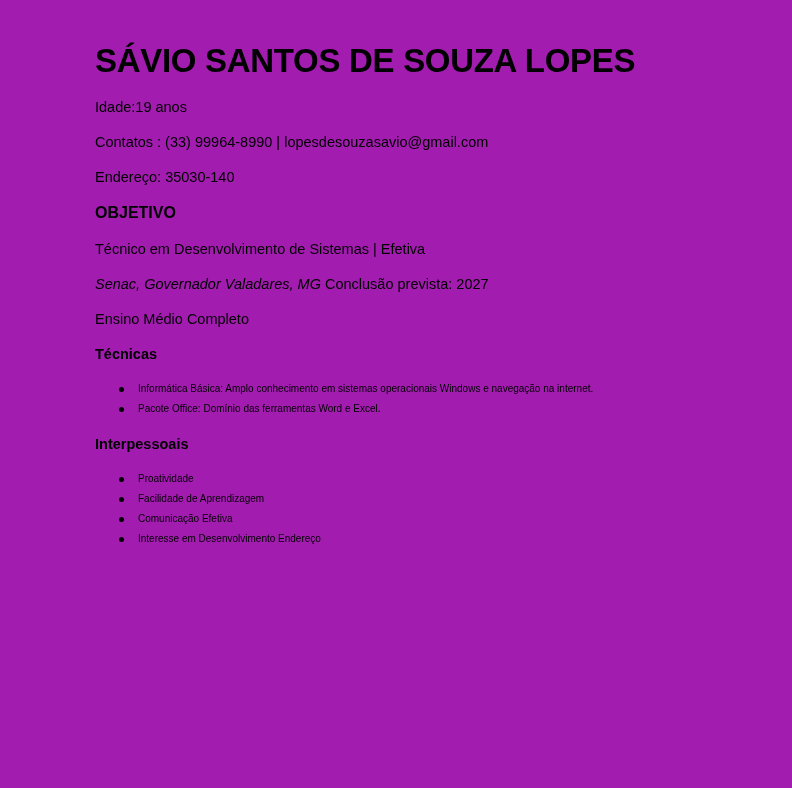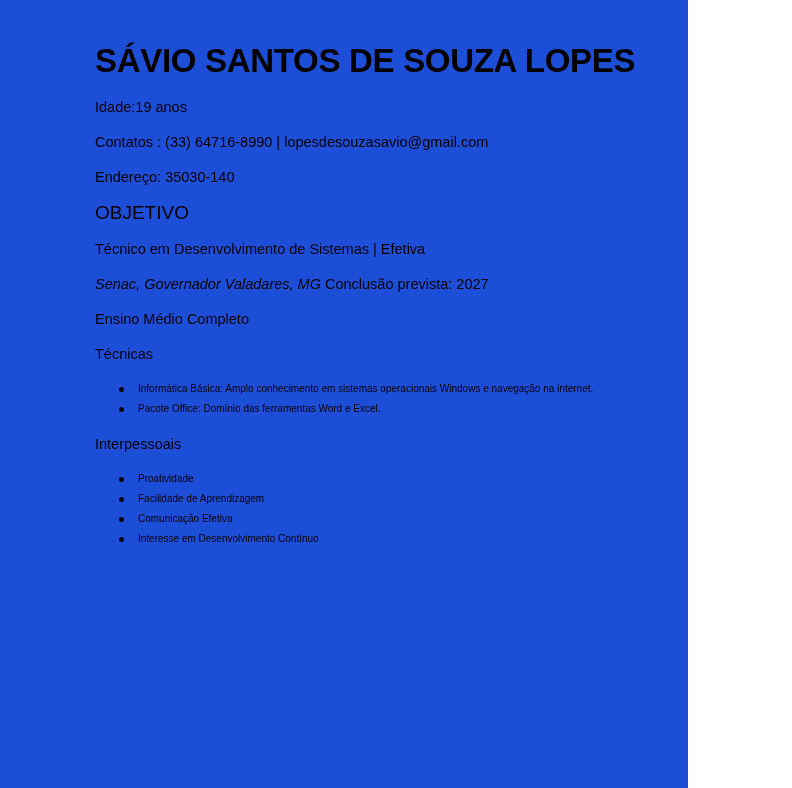--- a/index.html
+++ b/index.html
@@ -7,49 +7,49 @@
     width: 792px;
     height: 788px;
     background: #ffffff;
     overflow: hidden;
   }
   body {
     font-family: "Liberation Sans", "DejaVu Sans", sans-serif;
     color: #000000;
   }
   .page {
-    width: 688px;
+    width: 792px;
     height: 788px;
-    background: #1d4ed8;
+    background: #a21caf;
     padding: 40px 80px 0 95px;
   }
   .doc-content {
     width: 615px;
   }
   .doc-title {
     font-size: 33px;
     font-weight: bold;
     line-height: 41px;
     letter-spacing: -0.3px;
     margin: 0 0 16px 0;
   }
   p.body-text {
     font-size: 14.5px;
     line-height: 20px;
     margin: 0 0 15px 0;
   }
   h2.section-heading {
-    font-size: 19px;
-    font-weight: normal;
+    font-size: 16px;
+    font-weight: bold;
     line-height: 21px;
     margin: 2px 0 16px 0;
   }
   p.sub-heading {
     font-size: 14.5px;
-    font-weight: normal;
+    font-weight: bold;
     line-height: 20px;
     margin: 0 0 15px 0;
   }
   .b { font-weight: normal; }
   .i { font-style: italic; }
   ul.bullet-list {
     list-style: none;
     margin: 0 0 15px 0;
     padding-left: 43px;
   }
@@ -71,38 +71,38 @@
 </style>
 </head>
 <body>
 
 <div class="page">
   <div class="doc-content">
 
     <h1 class="doc-title">SÁVIO SANTOS DE SOUZA LOPES</h1>
 
     <p class="body-text">Idade:19 anos</p>
-    <p class="body-text">Contatos : (33) 64716-8990 | lopesdesouzasavio@gmail.com</p>
+    <p class="body-text">Contatos : (33) 99964-8990 | lopesdesouzasavio@gmail.com</p>
     <p class="body-text">Endereço: 35030-140</p>
 
     <h2 class="section-heading">OBJETIVO</h2>
 
     <p class="body-text"><span class="b">Técnico em Desenvolvimento de Sistemas</span><span> | Efetiva</span></p>
     <p class="body-text"><span class="i">Senac, Governador Valadares, MG</span><span> Conclusão prevista: 2027</span></p>
     <p class="body-text b">Ensino Médio Completo</p>
 
     <p class="sub-heading">Técnicas</p>
     <ul class="bullet-list">
       <li><span class="b">Informática Básica:</span><span> Amplo conhecimento em sistemas operacionais Windows e navegação na internet.</span></li>
       <li><span class="b">Pacote Office:</span><span> Domínio das ferramentas Word e Excel.</span></li>
     </ul>
 
     <p class="sub-heading">Interpessoais</p>
     <ul class="bullet-list">
       <li>Proatividade</li>
       <li>Facilidade de Aprendizagem</li>
       <li>Comunicação Efetiva</li>
-      <li>Interesse em Desenvolvimento Contínuo</li>
+      <li>Interesse em Desenvolvimento Endereço</li>
     </ul>
 
 
   </div>
 </div>
 
 </body></html>

